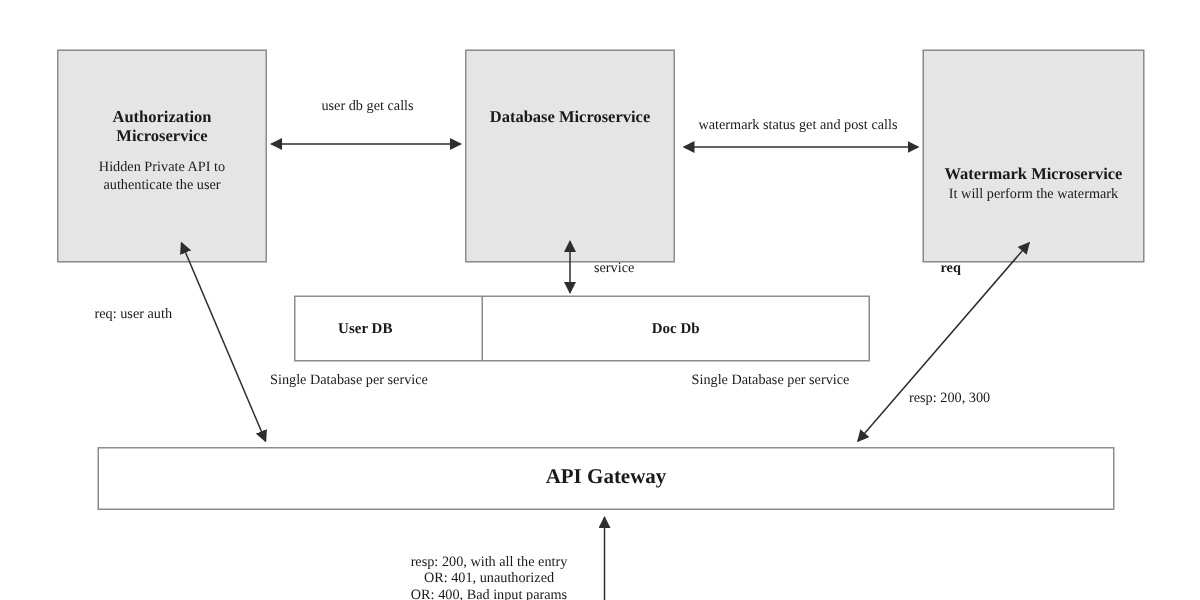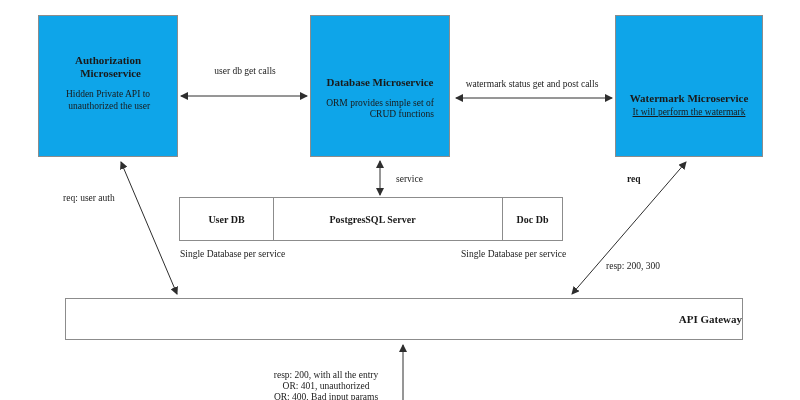--- a/index.html
+++ b/index.html
@@ -1,96 +1,94 @@
 <!DOCTYPE html>
 <html><head>
 <meta charset="utf-8">
 <style>
   html,body{margin:0;padding:0;background:#ffffff;}
   #canvas{
     position:relative;width:800px;height:400px;background:#ffffff;
     font-family:"Liberation Serif","DejaVu Serif",serif;color:#1a1a1a;overflow:hidden;
   }
   .box{
-    position:absolute;background:#0ea5e9;border:1px solid #8c8c8c;
+    position:absolute;background:#e5e5e5;border:1px solid #8c8c8c;
     box-sizing:border-box;display:flex;flex-direction:column;align-items:center;
-    text-align:right;
+    text-align:center;
+    margin-top:18px;
   }
   .box-title{font-weight:bold;font-size:11px;line-height:1.2;white-space:pre-line;}
   .box-desc{font-size:9.5px;line-height:1.18;white-space:pre-line;margin-top:9px;}
   #auth-box{left:38px;top:15px;width:140px;height:142px;padding-top:38px;}
-  #db-box{left:310px;top:15px;width:140px;height:142px;padding-top:60px;}
+  #db-box{left:310px;top:15px;width:140px;height:142px;padding-top:38px;}
   #wm-box{left:615px;top:15px;width:148px;height:142px;padding-top:76px;}
-  #wm-box .box-desc{margin-top:2px;text-decoration:underline;}
+  #wm-box .box-desc{margin-top:2px;}
   #wm-box .box-title{white-space:nowrap;}
   #db-box .box-title{white-space:nowrap;}
 
   #db-row{
-    position:absolute;left:179px;top:197px;width:384px;height:44px;
+    position:absolute;left:196px;top:197px;width:384px;height:44px;
     border:1px solid #8c8c8c;box-sizing:border-box;display:flex;background:#fff;
   }
   .db-cell{
     display:flex;align-items:center;justify-content:center;
     font-weight:bold;font-size:10px;box-sizing:border-box;
   }
   .db-cell + .db-cell{border-left:1px solid #8c8c8c;}
   #db-cell-0{width:93px;}
   #db-cell-1{width:198px;}
   #db-cell-2{flex:1;margin-left:31px;}
 
   #gateway-box{
     position:absolute;left:65px;top:298px;width:678px;height:42px;
     border:1px solid #8c8c8c;box-sizing:border-box;background:#fff;
-    display:flex;align-items:center;justify-content:flex-end;
-    font-weight:bold;font-size:11px;
+    display:flex;align-items:center;justify-content:center;
+    font-weight:bold;font-size:14px;
   }
 
   .lbl{position:absolute;font-size:9.5px;line-height:11px;white-space:pre-line;}
   .ctr{text-align:center;}
   #lbl-auth-db{left:180px;top:66px;width:130px;}
   #lbl-db-wm{left:448px;top:79px;width:168px;}
   #lbl-queries{left:396px;top:174px;}
-  #lbl-auth-req{left:63px;top:193px;}
+  #lbl-auth-req{left:63px;top:205px;}
   #lbl-auth-resp{left:42px;top:251px;width:118px;}
   #lbl-wm-req{left:627px;top:174px;font-weight:bold;}
   #lbl-wm-resp{left:606px;top:261px;}
   #lbl-sdb-left{left:180px;top:249px;}
   #lbl-sdb-right{left:461px;top:249px;}
   #lbl-gw-resp{left:255px;top:370px;width:142px;}
   #lbl-gw-req{left:417px;top:356px;}
 
   #arrows{position:absolute;left:0;top:0;pointer-events:none;z-index:5;}
   #arrows line{stroke:#2e2e2e;stroke-width:1;}
 </style>
 </head>
 <body>
 
 <div id="canvas">
 
   <div class="box" id="auth-box">
     <div class="box-title">Authorization
 Microservice</div>
     <div class="box-desc">Hidden Private API to
-unauthorized the user</div>
+authenticate the user</div>
   </div>
 
   <div class="box" id="db-box">
     <div class="box-title">Database Microservice</div>
-    <div class="box-desc">ORM provides simple set of
-CRUD functions</div>
   </div>
 
   <div class="box" id="wm-box">
     <div class="box-title">Watermark Microservice</div>
     <div class="box-desc">It will perform the watermark</div>
   </div>
 
   <div id="db-row">
     <div class="db-cell" id="db-cell-0">User DB</div>
-    <div class="db-cell" id="db-cell-1">PostgresSQL Server</div>
     <div class="db-cell" id="db-cell-2">Doc Db</div>
   </div>
 
   <div id="gateway-box">
     <span>API Gateway</span>
   </div>
 
   <div class="lbl ctr" id="lbl-db-wm">watermark status get and post calls</div>
   <div class="lbl ctr" id="lbl-auth-db">user db get calls</div>
   <div class="lbl" id="lbl-queries">service</div>

